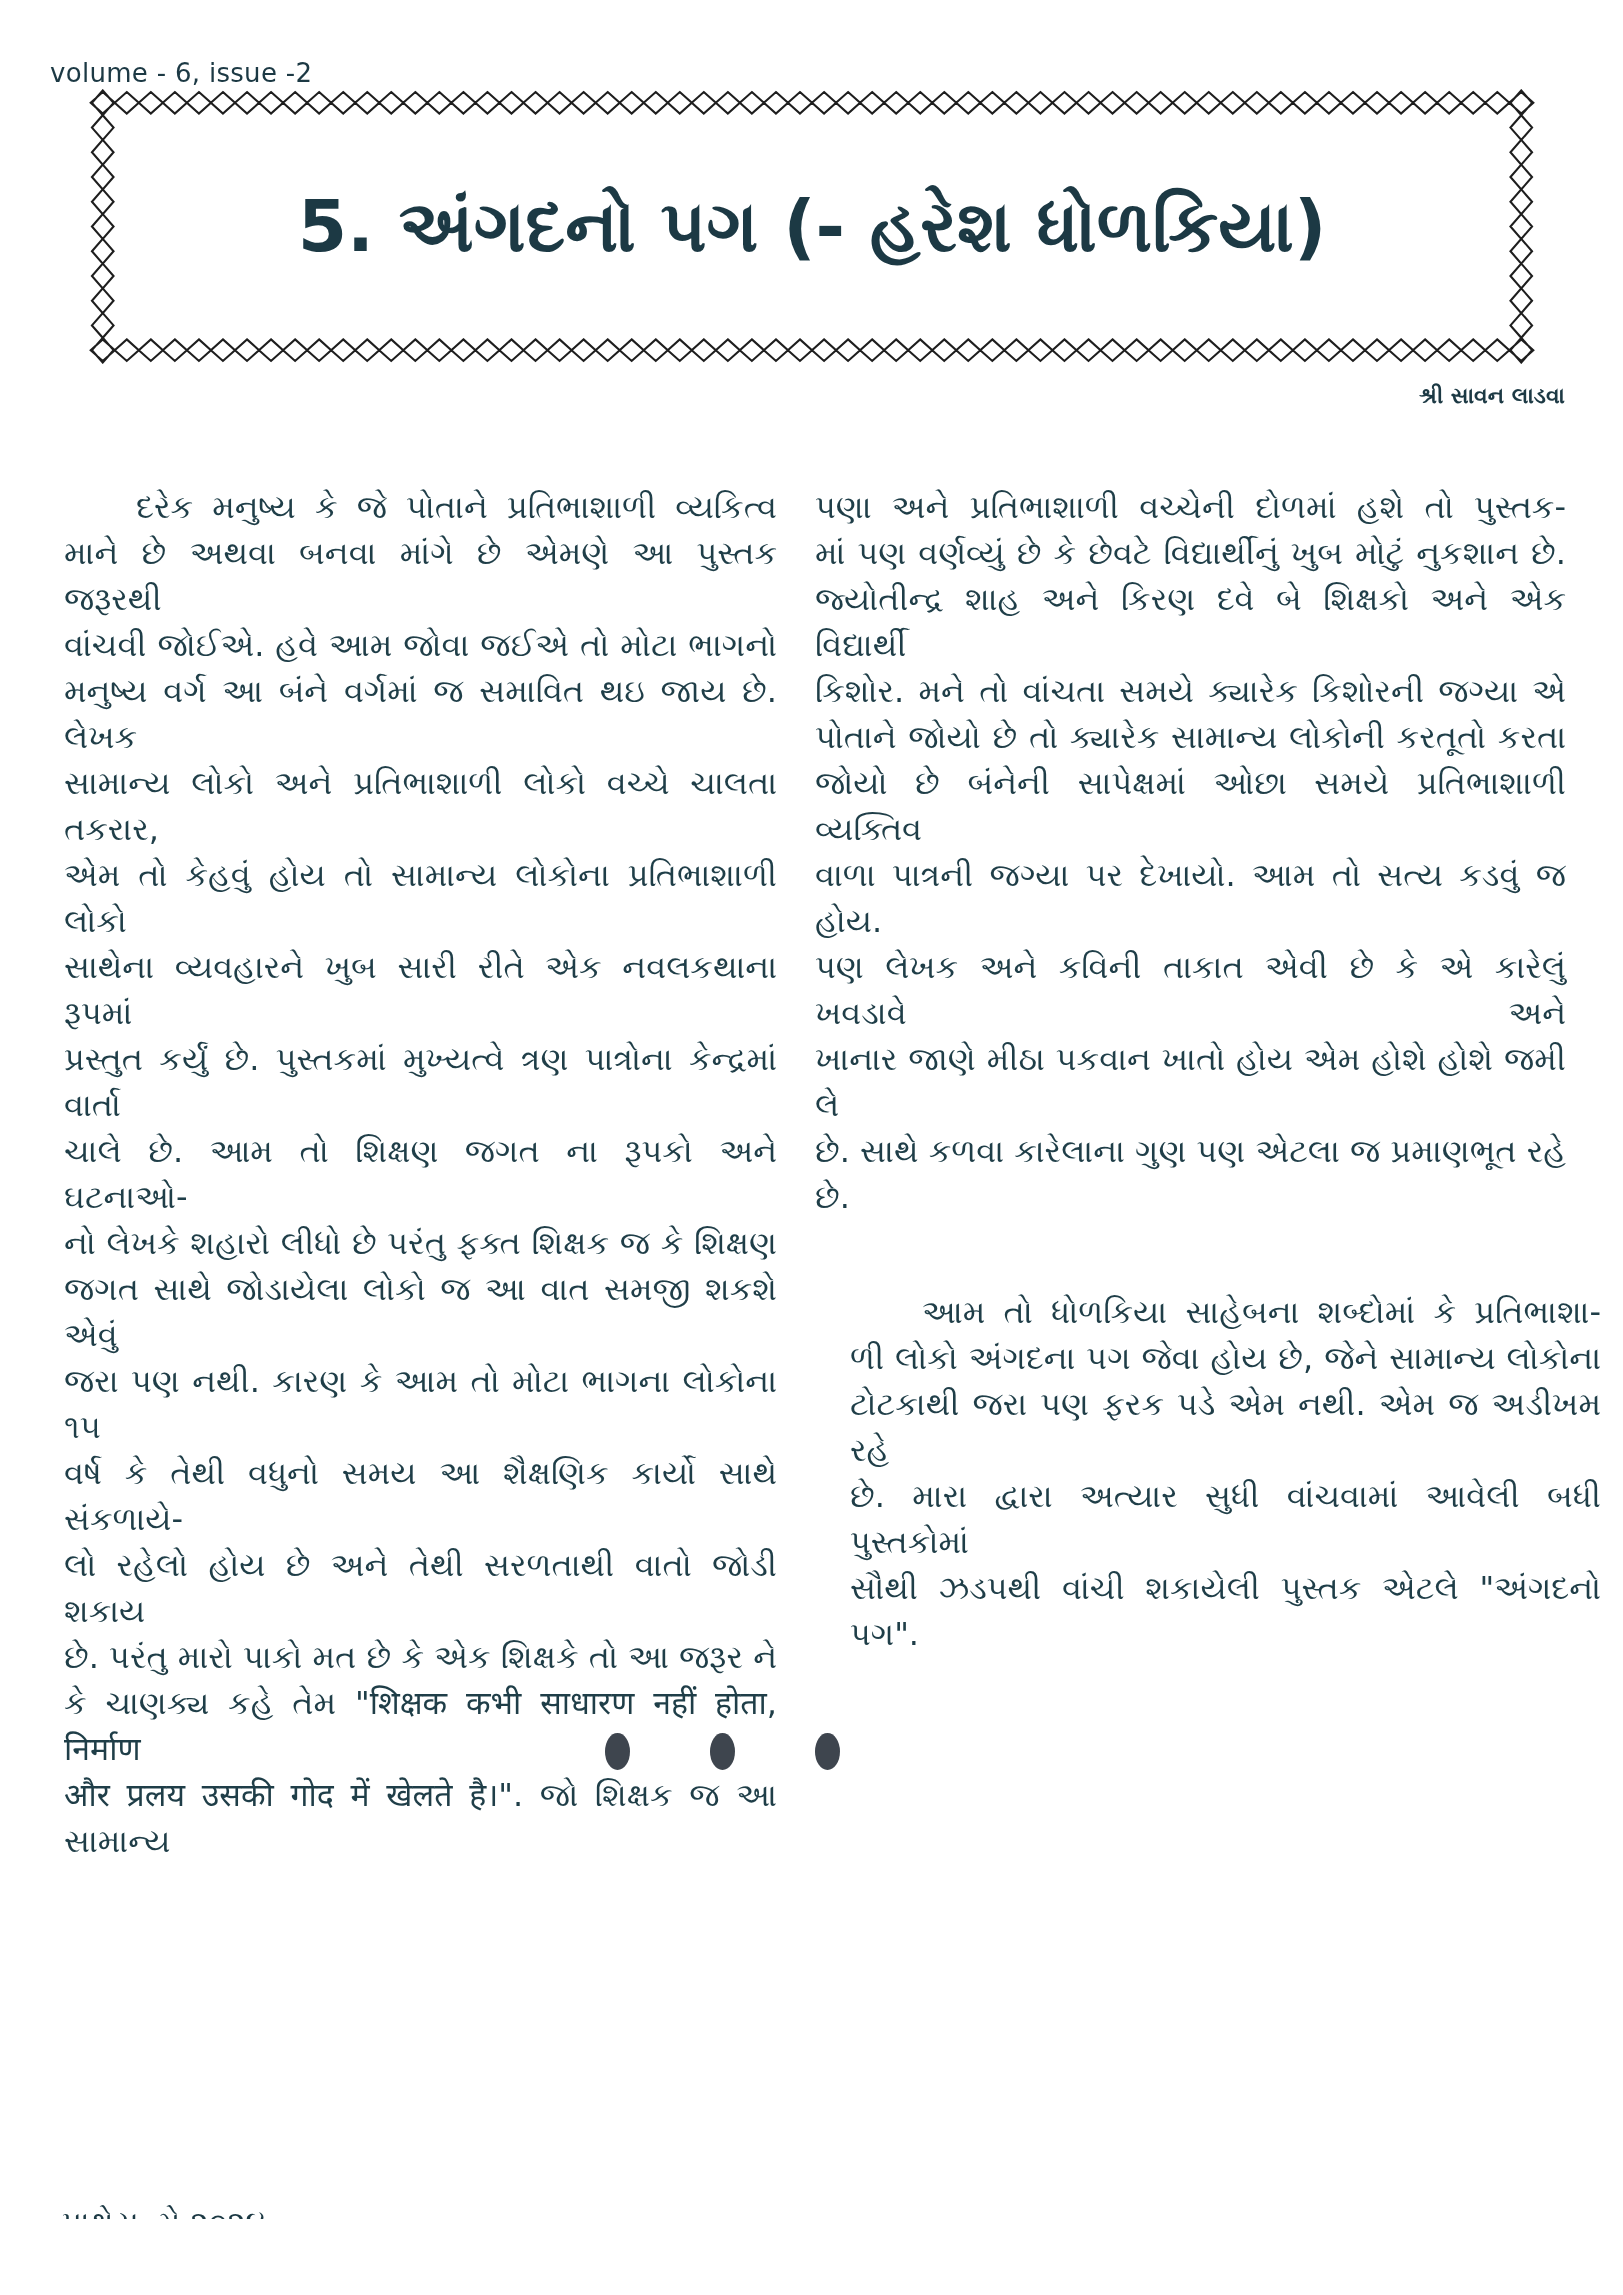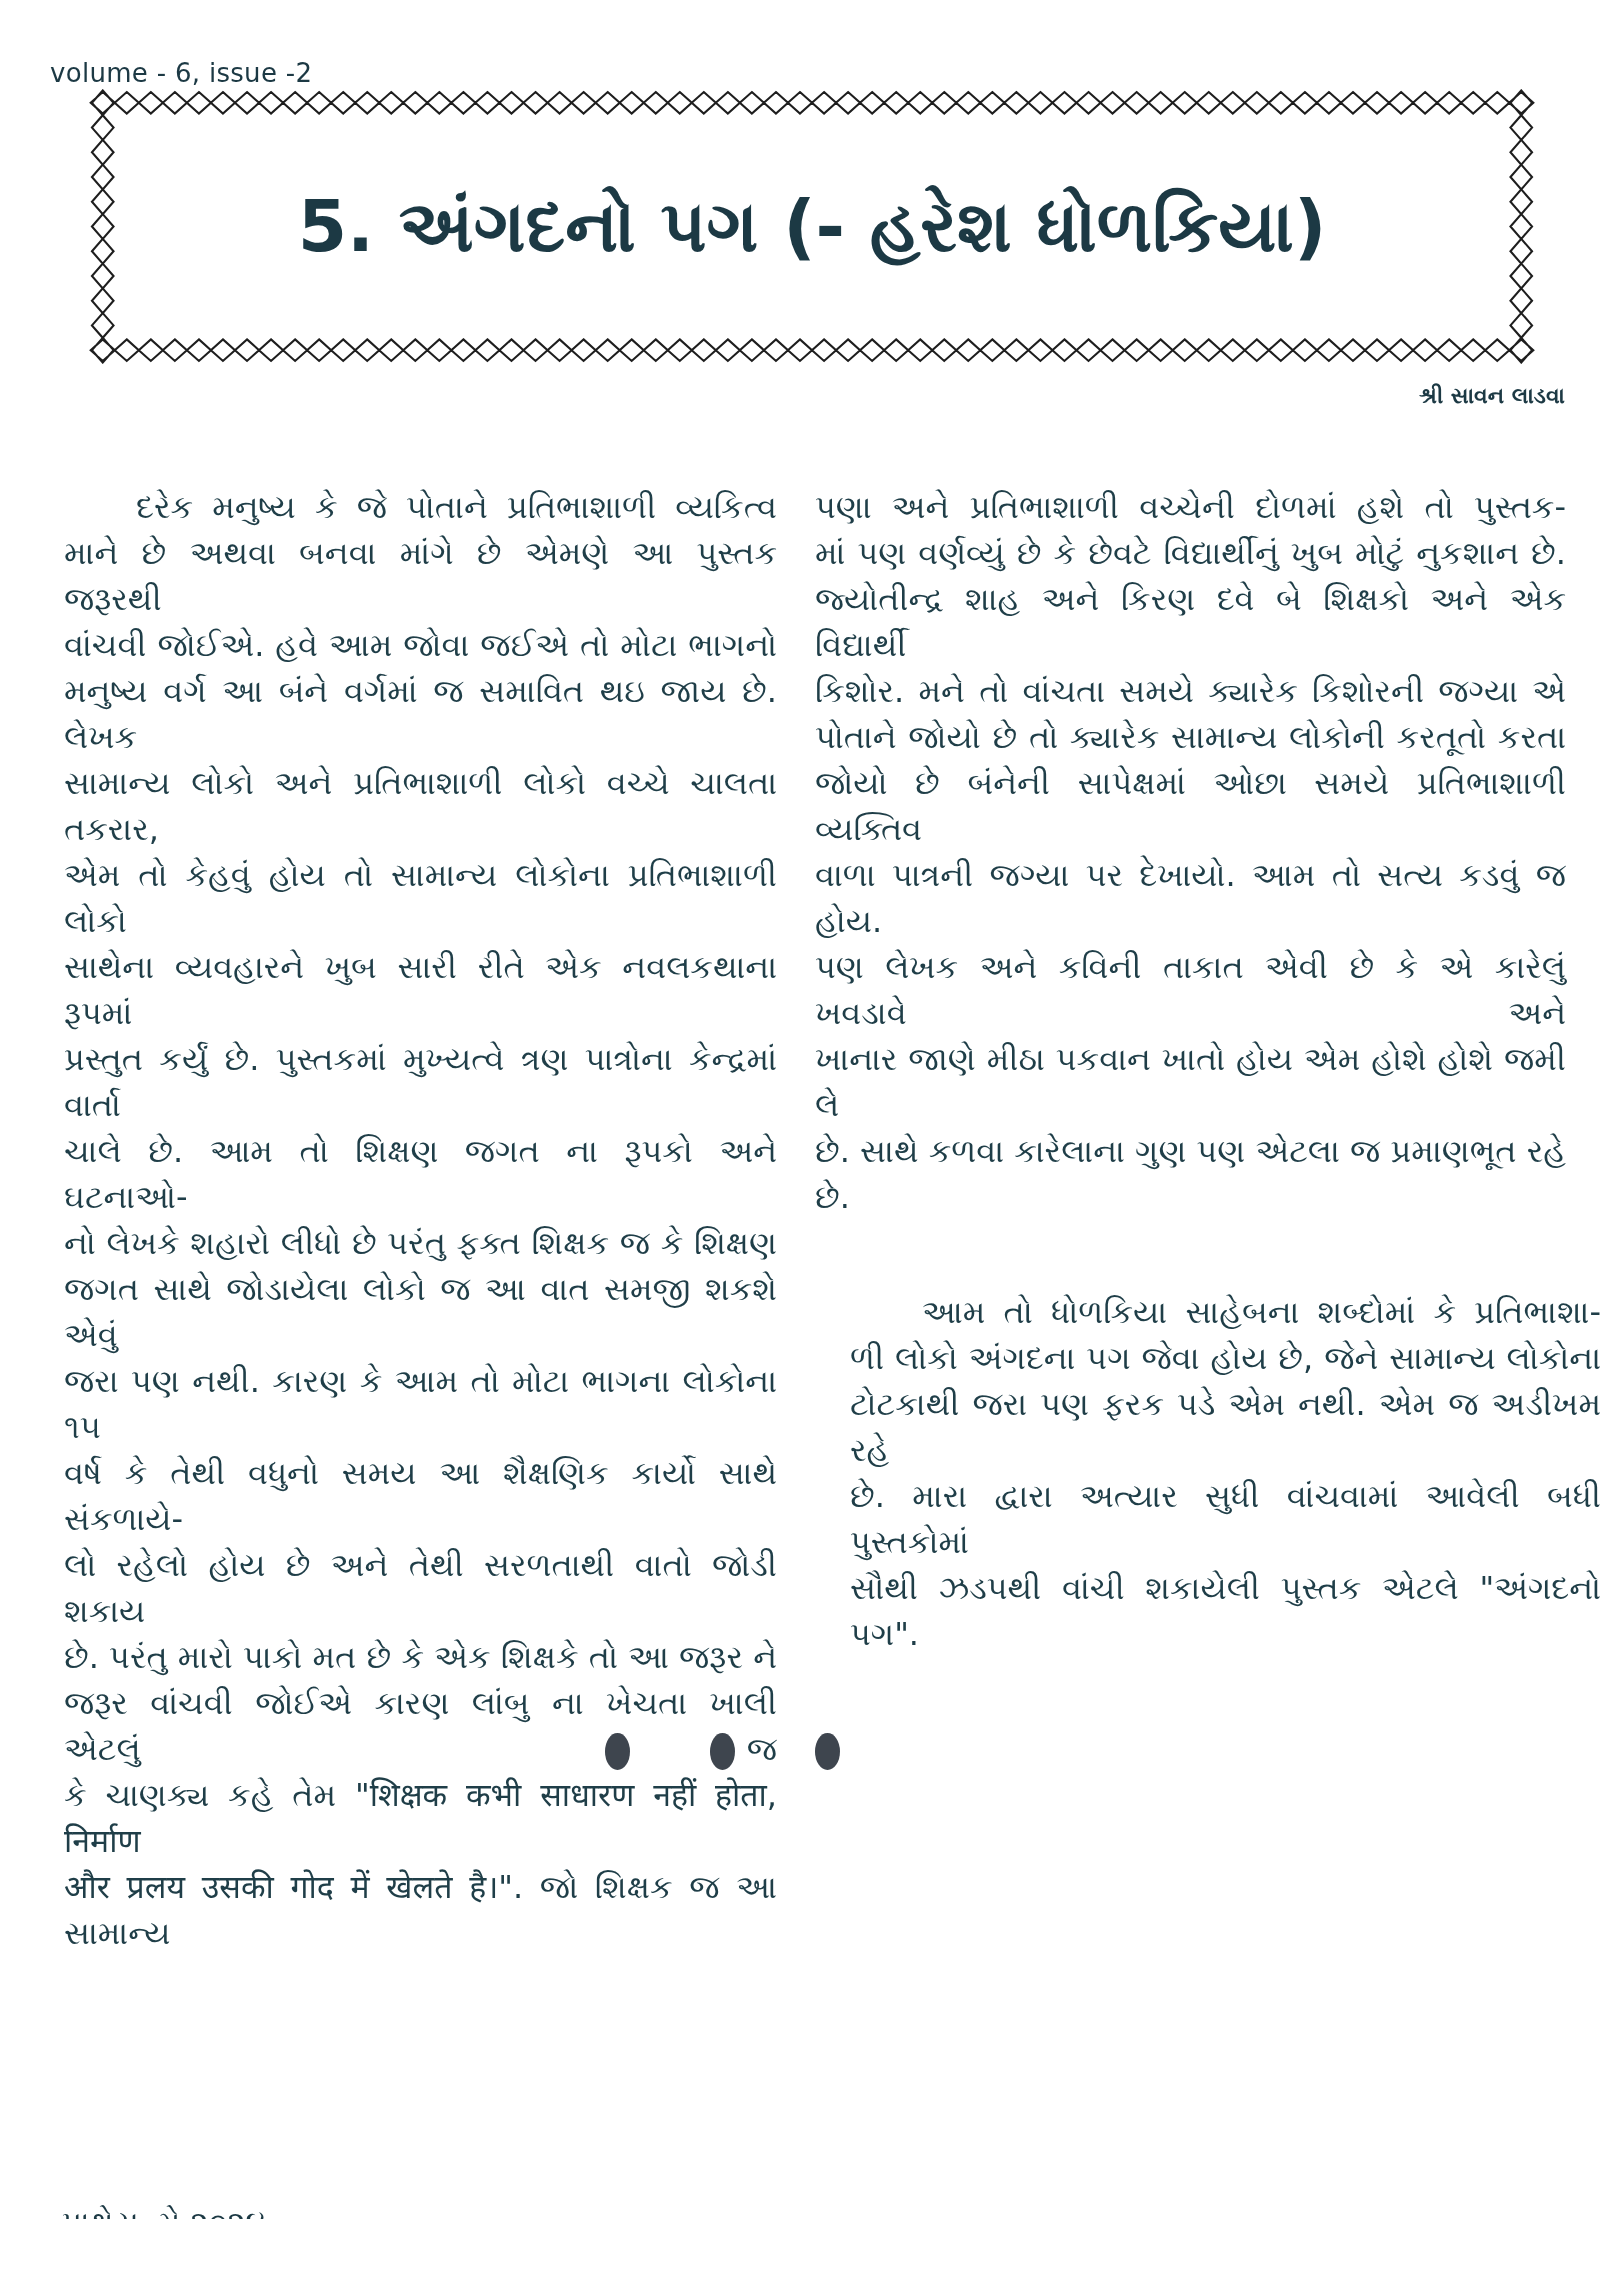--- a/index.html
+++ b/index.html
@@ -123,21 +123,20 @@
         <div class="line">એમ તો કેહવું હોય તો સામાન્ય લોકોના પ્રતિભાશાળી લોકો</div>
         <div class="line">સાથેના વ્યવહારને ખુબ સારી રીતે એક નવલકથાના રૂપમાં</div>
         <div class="line">પ્રસ્તુત કર્યું છે. પુસ્તકમાં મુખ્યત્વે ત્રણ પાત્રોના કેન્દ્રમાં વાર્તા</div>
         <div class="line">ચાલે છે. આમ તો શિક્ષણ જગત ના રૂપકો અને ઘટનાઓ-</div>
         <div class="line">નો લેખકે શહારો લીધો છે પરંતુ ફક્ત શિક્ષક જ કે શિક્ષણ</div>
         <div class="line">જગત સાથે જોડાયેલા લોકો જ આ વાત સમજી શકશે એવું</div>
         <div class="line">જરા પણ નથી. કારણ કે આમ તો મોટા ભાગના લોકોના ૧૫</div>
         <div class="line">વર્ષ કે તેથી વધુનો સમય આ શૈક્ષણિક કાર્યો સાથે સંકળાયે-</div>
         <div class="line">લો રહેલો હોય છે અને તેથી સરળતાથી વાતો જોડી શકાય</div>
         <div class="line">છે. પરંતુ મારો પાકો મત છે કે એક શિક્ષકે તો આ જરૂર ને</div>
-        <div class="line">જરૂર વાંચવી જોઈએ કારણ લાંબુ ના ખેચતા ખાલી એટલું જ</div>
         <div class="line">કે ચાણક્ય કહે તેમ "शिक्षक कभी साधारण नहीं होता, निर्माण</div>
         <div class="line">और प्रलय उसकी गोद में खेलते है।". જો શિક્ષક જ આ સામાન્ય</div>
       </div>
     </div>
   <div class="col col-right">
       <div class="para no-cont">
         <div class="line">પણા અને પ્રતિભાશાળી વચ્ચેની દોળમાં હશે તો પુસ્તક-</div>
         <div class="line">માં પણ વર્ણવ્યું છે કે છેવટે વિદ્યાર્થીનું ખુબ મોટું નુકશાન છે.</div>
         <div class="line">જ્યોતીન્દ્ર શાહ અને કિરણ દવે બે શિક્ષકો અને એક વિદ્યાર્થી</div>
         <div class="line">કિશોર. મને તો વાંચતા સમયે ક્યારેક કિશોરની જગ્યા એ</div>

